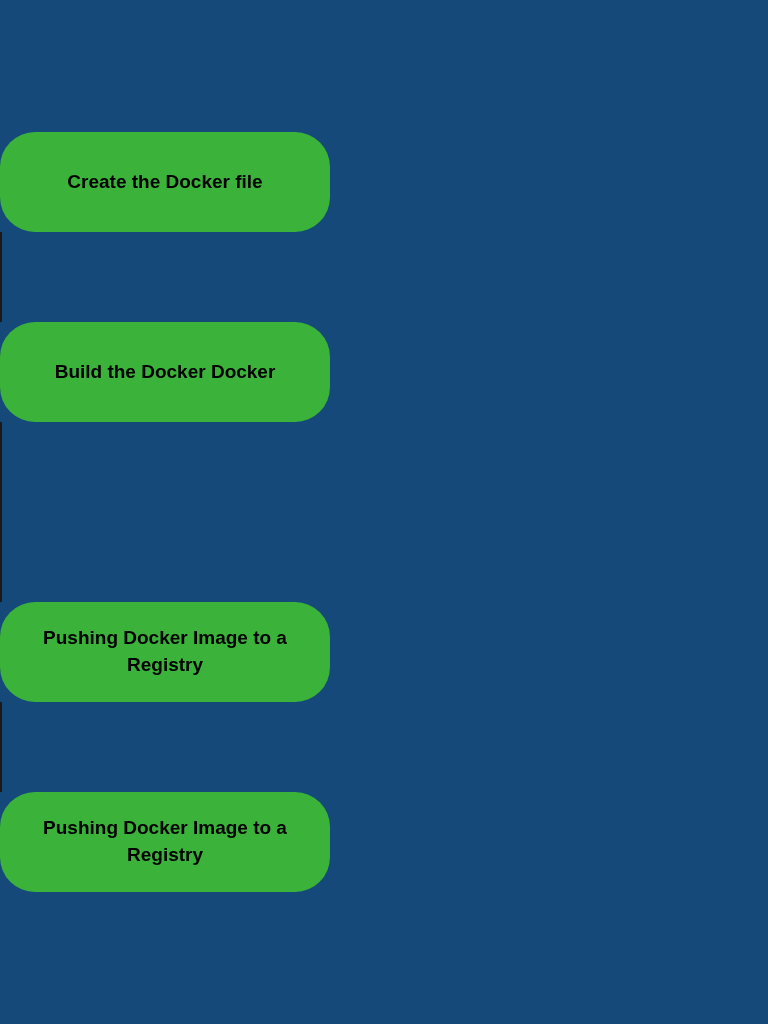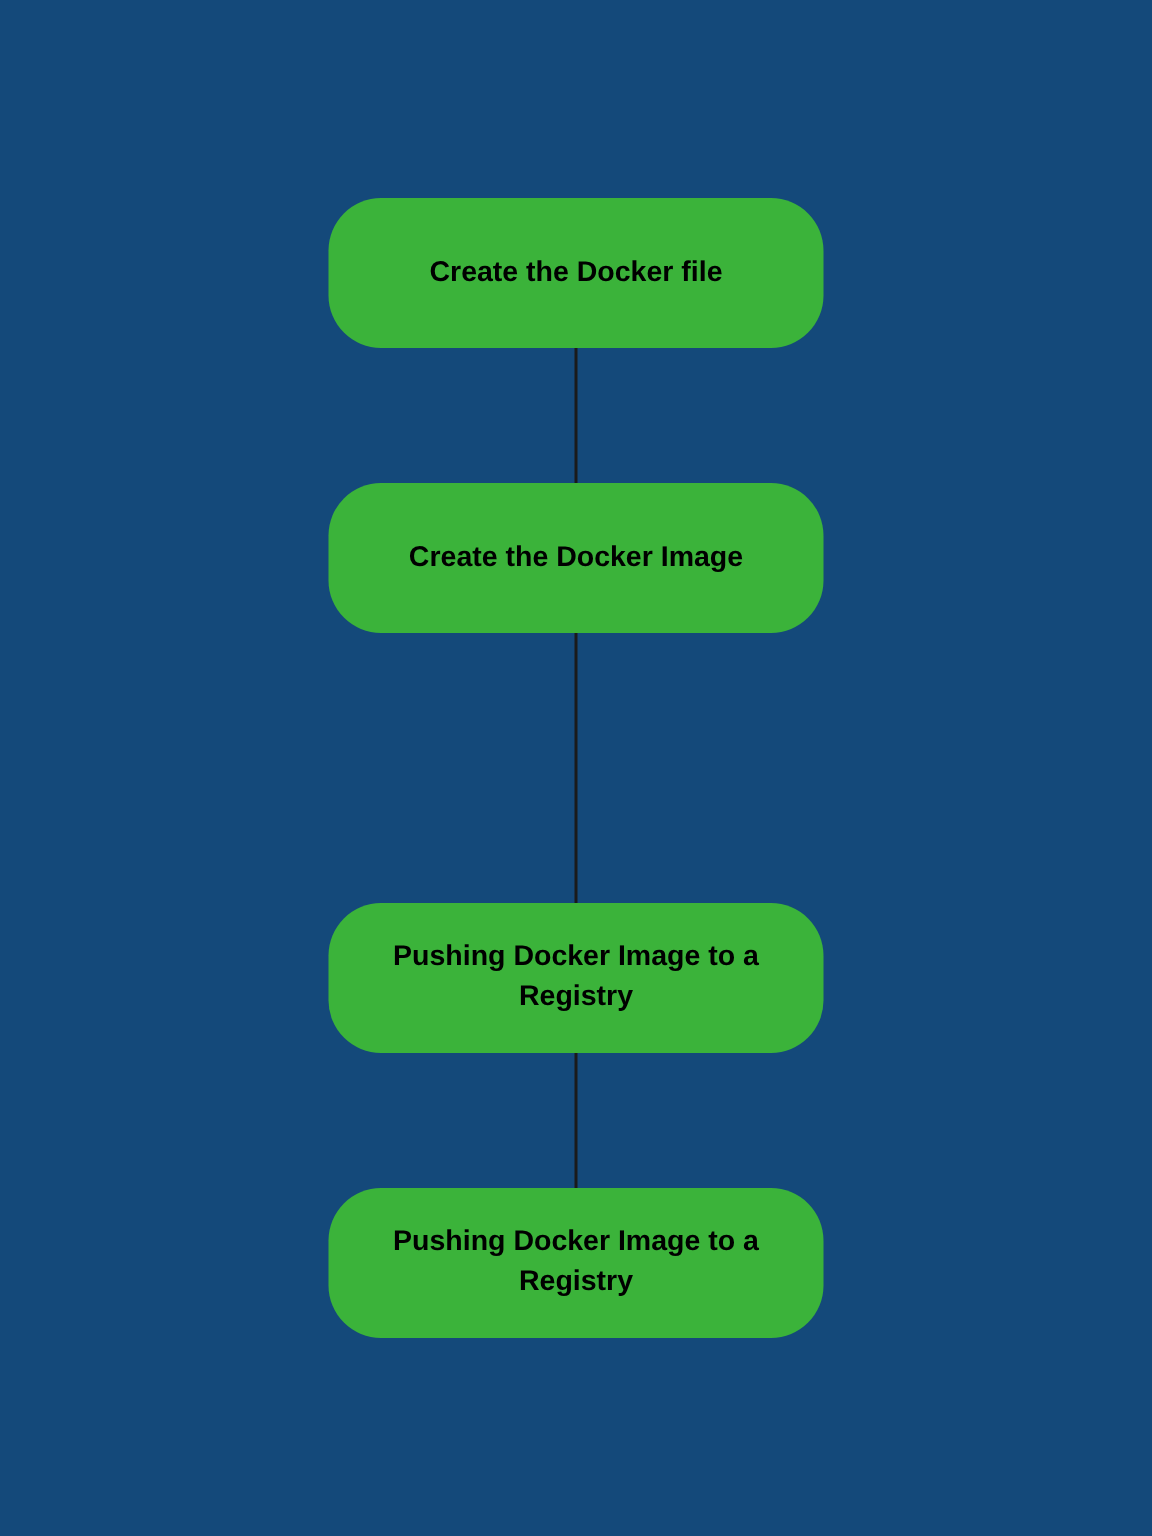--- a/index.html
+++ b/index.html
@@ -14,21 +14,20 @@
       font-family: Arial, Helvetica, sans-serif;
       display: flex;
       flex-direction: column;
       align-items: center;
       justify-content: center;
       padding: 60px 0;
     }
     .flowchart {
       display: flex;
       flex-direction: column;
-      align-items: center;
       width: 100%;
     }
     .step-box {
       background-color: #3bb33a;
       width: 330px;
       height: 100px;
       border-radius: 35px;
       display: flex;
       align-items: center;
       justify-content: center;
@@ -52,21 +51,21 @@
 
 <div class="flowchart">
 
   <div class="step-box">
     <span class="step-text">Create the Docker file</span>
   </div>
 
   <div class="connector"></div>
 
   <div class="step-box">
-    <span class="step-text">Create the Docker Image</span>
+    <span class="step-text">Build the Docker Docker</span>
   </div>
 
   <div class="connector"></div>
 
 
   <div class="connector"></div>
 
   <div class="step-box">
     <span class="step-text">Pushing Docker Image to a Registry</span>
   </div>

